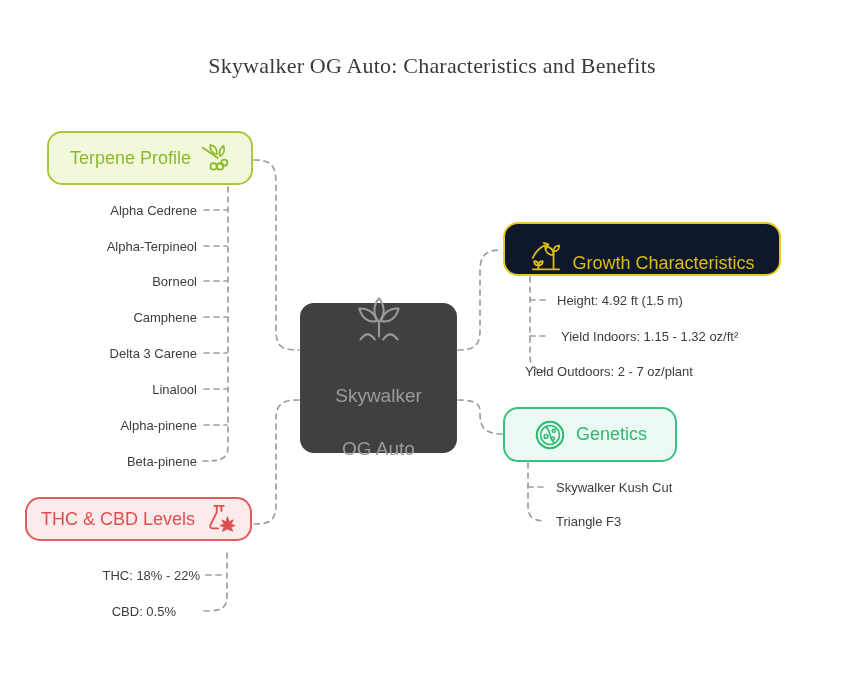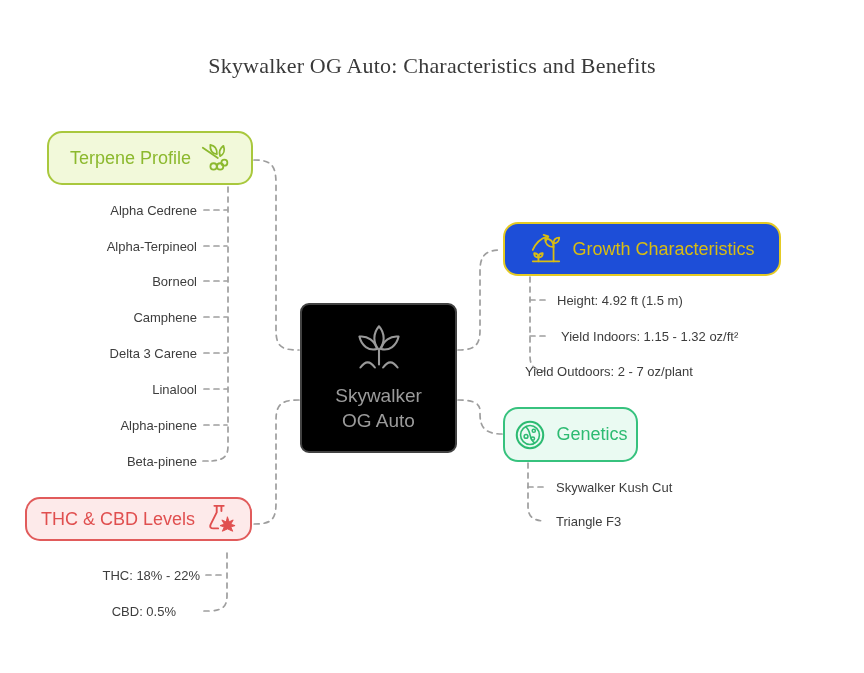--- a/index.html
+++ b/index.html
@@ -14,27 +14,27 @@
     position:absolute;left:0;right:0;top:52px;text-align:center;
     font-size:22px;line-height:28px;color:#3a3a3a;letter-spacing:.2px;font-family:Liberation Serif, serif;
   }
   .branch-box{
     position:absolute;box-sizing:border-box;border:2px solid;border-radius:15px;
     display:flex;align-items:center;justify-content:center;gap:9px;
     font-size:18px;font-weight:400;
   }
   .box-terpene{left:47px;top:131px;width:206px;height:54px;background:#f2f9da;border-color:#a9c83d;color:#8cb92e;}
   .box-thc{left:25px;top:497px;width:227px;height:44px;background:#fdeaea;border-color:#e15b5b;color:#e04f4f;}
-  .box-growth{left:503px;top:222px;width:278px;height:54px;background:#1d4ed8;border-color:#e4ca25;color:#d9bd12;}
-  .box-genetics{left:503px;top:407px;width:135px;height:55px;background:#eafaf2;border-color:#37c27e;color:#2dbb72;}
+  .box-growth{left:503px;top:222px;width:278px;height:54px;background:#0f172a;border-color:#e4ca25;color:#d9bd12;align-items:flex-end;}
+  .box-genetics{left:503px;top:407px;width:174px;height:55px;background:#eafaf2;border-color:#37c27e;color:#2dbb72;}
   .center-node{
     position:absolute;left:300px;top:303px;width:157px;height:150px;box-sizing:border-box;
-    background:#000000;border:2.5px solid #424242;border-radius:9px;
+    background:#404040;border:2.5px solid #424242;border-radius:14px;
     display:flex;flex-direction:column;align-items:center;justify-content:center;
-    color:#9b9b9b;font-size:19px;line-height:25px;text-align:center;
+    color:#9b9b9b;font-size:19px;line-height:25px;text-align:center;gap:28px;
   }
   .center-node .icon{margin-bottom:6px;}
   .item{
     position:absolute;font-size:13px;color:#3d3d3d;white-space:nowrap;
     transform:translateY(-50%);
   }
   .item.r{text-align:right;}
   .icon{display:inline-flex;line-height:0;}
 </style>
 </head>

